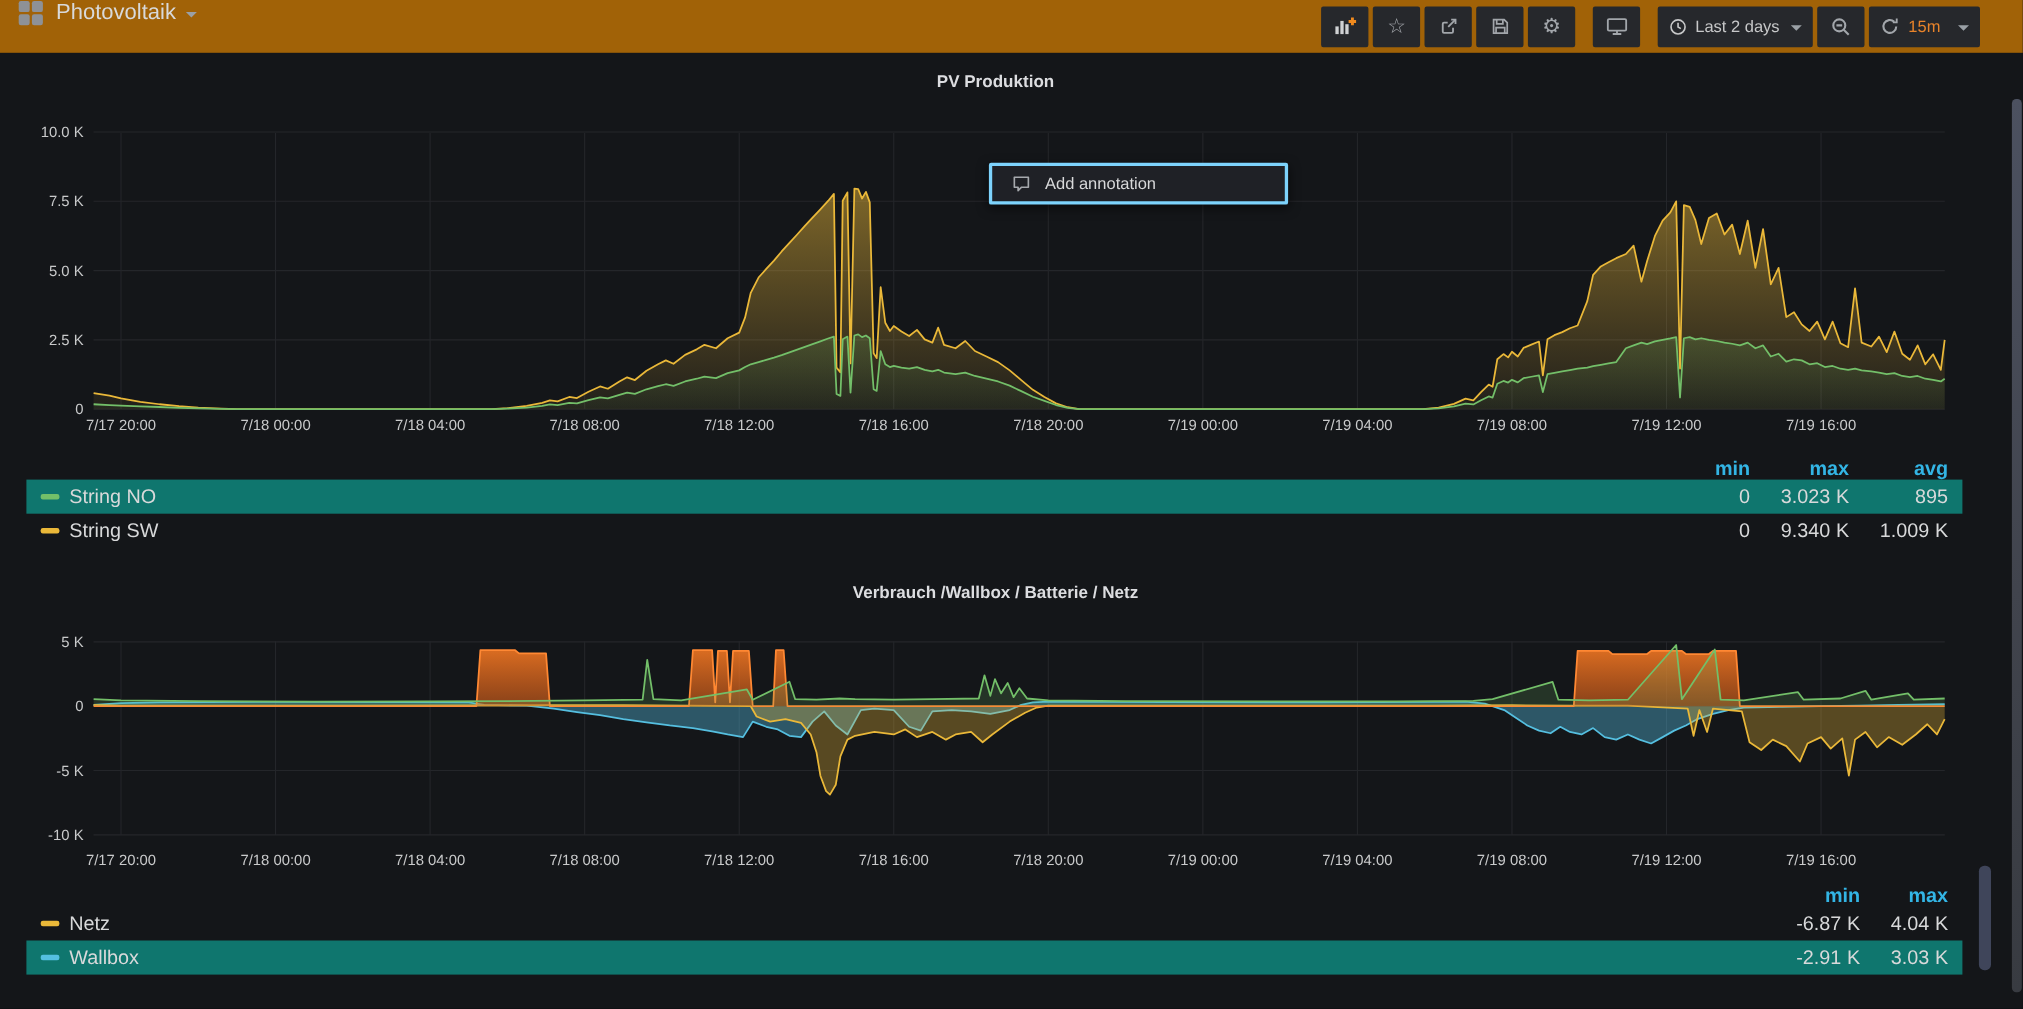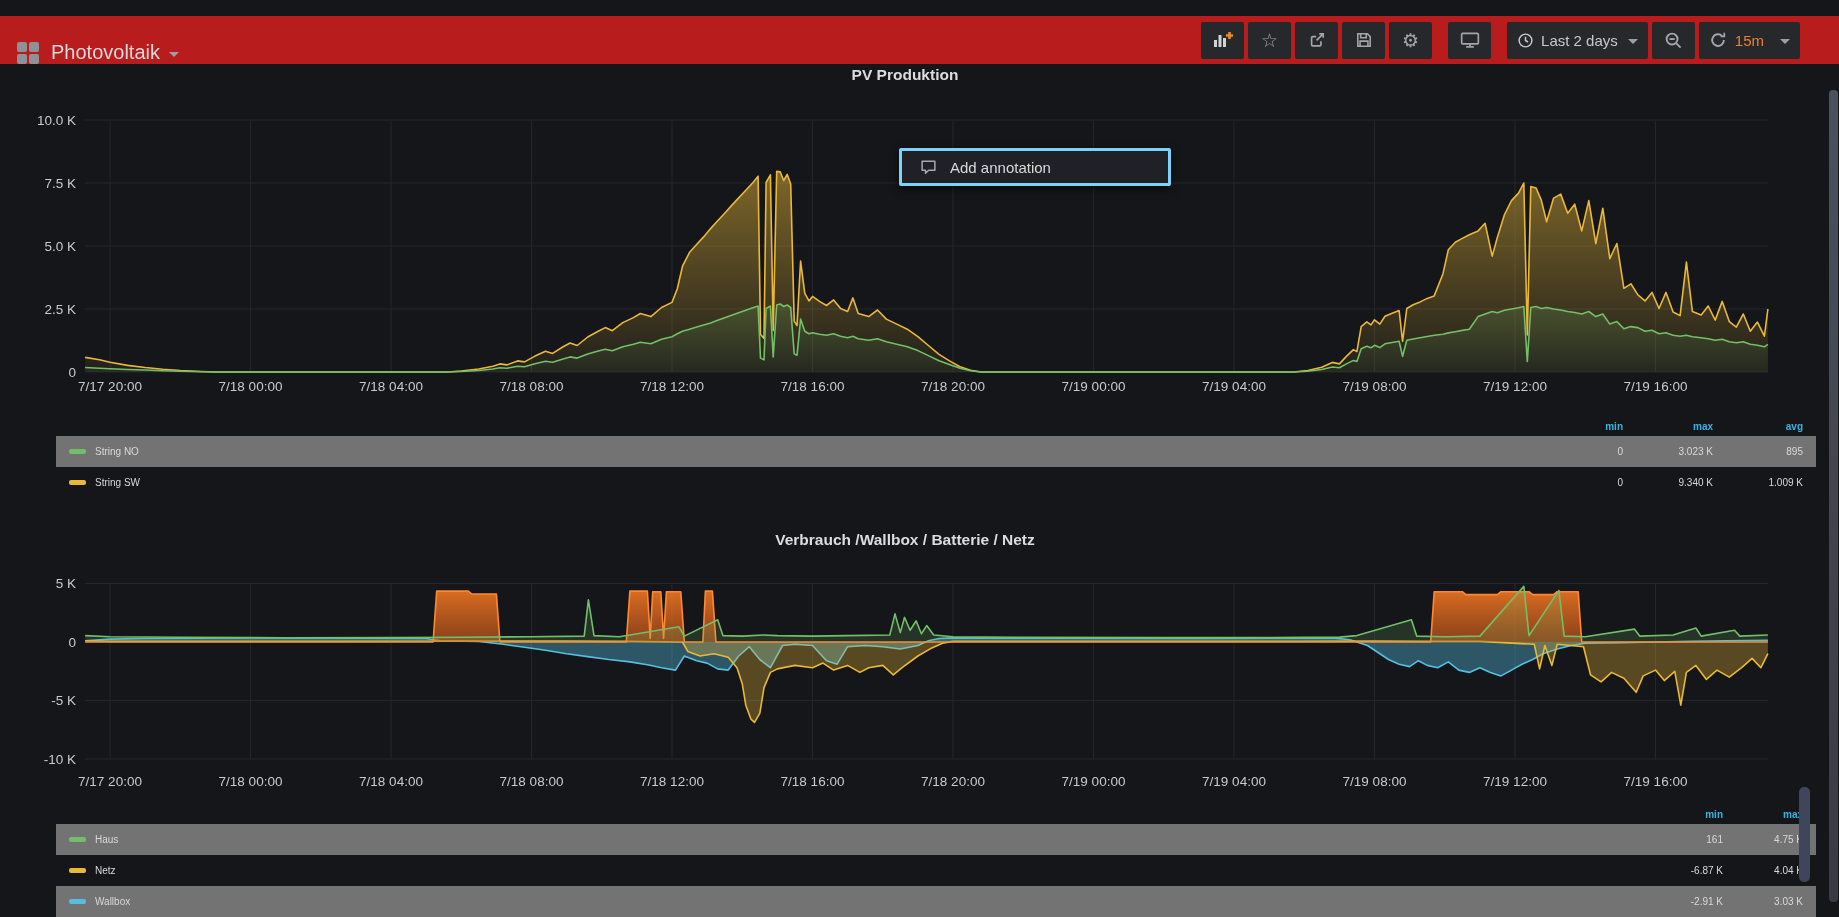--- a/index.html
+++ b/index.html
@@ -1,39 +1,39 @@
 <!DOCTYPE html>
 <html><head>
 <meta charset="utf-8">
 <style>
   html,body{margin:0;padding:0;background:#0e0f11;}
   .stage{position:relative;width:1839px;height:917px;overflow:hidden;background:#141619;
          font-family:"Liberation Sans",sans-serif;color:#d8d9da;}
   
-  .topnav{position:absolute;left:0;top:16px;width:1839px;height:48px;display:flex;align-items:flex-end;background:#b91c1c;}
+  .topnav{position:absolute;left:0;top:0;width:1839px;height:48px;display:flex;align-items:flex-start;background:#a16207;}
   .nav-left{display:flex;align-items:center;margin-left:17px;}
   .grid-icon{display:grid;grid-template-columns:10px 10px;grid-template-rows:10px 10px;gap:2px;margin-right:12px;}
   .grid-icon span{background:#8e9196;border-radius:2px;}
   .dash-title{font-size:20px;color:#d8d9da;}
   .caret{width:0;height:0;border-left:5px solid transparent;border-right:5px solid transparent;border-top:5px solid #9aa0a6;margin-left:9px;margin-top:3px;}
   .nav-right{position:absolute;right:39px;top:5px;display:flex;align-items:center;height:38px;}
   .btn{height:37px;min-width:43px;background:#26282c;border-radius:2px;display:flex;align-items:center;justify-content:center;
        color:#a2a6ab;margin-left:4px;font-size:15px;cursor:pointer;padding:0 10px;box-sizing:border-box;}
   .btn svg{display:block;}
   .gap{width:12px;}
   .btn .txt{color:#c7c8c9;margin:0 8px 0 7px;}
   .btn .interval{color:#e8832a;font-weight:400;margin:0 7px 0 8px;}
   .glyph{font-size:19px;line-height:19px;color:#a2a6ab;}
   
   .panel-title{position:absolute;left:0;width:1810px;text-align:center;font-size:15.5px;font-weight:700;color:#dcdde0;}
   
-  .legend{position:absolute;left:56px;width:1760px;font-size:10px;}
+  .legend{position:absolute;left:24px;width:1760px;font-size:18px;}
   .lrow{display:flex;align-items:center;height:31px;padding-right:13px;box-sizing:border-box;}
   .lrow.head{height:20px;}
-  .lrow.alt{background:#737373;}
+  .lrow.alt{background:#0f766e;}
   .llabel{flex:1;display:flex;align-items:center;color:#d8d9da;padding-left:13px;cursor:pointer;}
   .swatch{width:17px;height:4.5px;border-radius:2px;margin-right:9px;}
   .lcell{text-align:right;color:#d8d9da;}
   .w90{width:90px;}.w80{width:80px;}
   .hcell{text-align:right;color:#33b5e5;font-weight:700;}
   
   .popup{position:absolute;left:899px;top:148px;width:272px;height:38px;background:#1f2126;border:3px solid #7dd3fc;
          border-radius:2px;box-shadow:0 3px 10px rgba(0,0,0,.55);display:flex;align-items:center;box-sizing:border-box;z-index:30;cursor:pointer;}
   .popup .plabel{font-size:15px;color:#d8d9da;margin-left:13px;}
   .popup svg{margin-left:18px;}
@@ -253,28 +253,20 @@
   </div>
 
   <div class="panel-title" style="top:531px;">Verbrauch /Wallbox / Batterie / Netz</div>
 
   <div class="legend" style="top:804px;">
     <div class="lrow head">
       <div class="llabel"></div>
       <div class="hcell w80">min</div>
       <div class="hcell w80">max</div>
     </div>
-    <div class="lrow alt">
-      <div class="llabel">
-          <span class="swatch" style="background: rgb(115, 191, 105);"></span>
-        <span>Haus</span>
-        </div>
-      <div class="lcell w80">161</div>
-      <div class="lcell w80">4.75 K</div>
-    </div>
     <div class="lrow">
       <div class="llabel">
           <span class="swatch" style="background: rgb(234, 184, 57);"></span>
         <span>Netz</span>
         </div>
       <div class="lcell w80">-6.87 K</div>
       <div class="lcell w80">4.04 K</div>
     </div>
     <div class="lrow alt">
       <div class="llabel">

